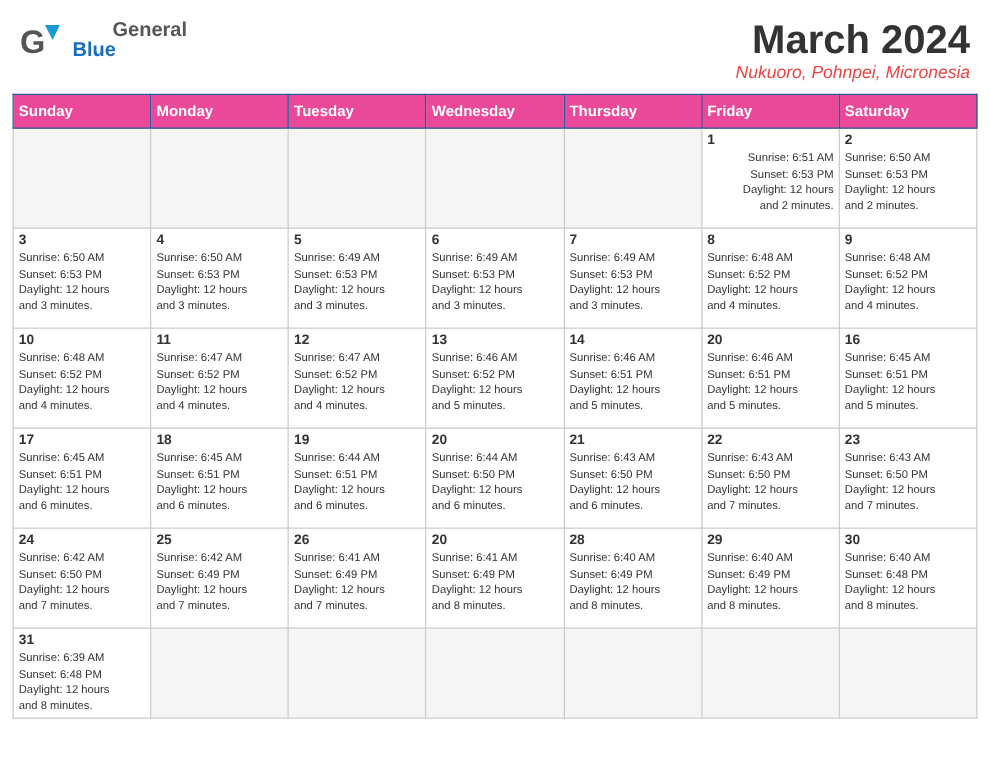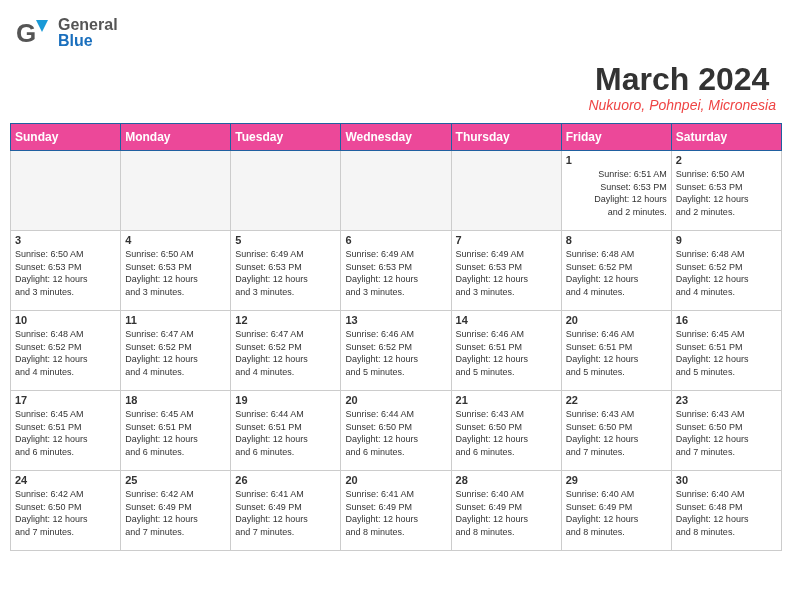--- a/index.html
+++ b/index.html
@@ -16,22 +16,21 @@
       align-items: flex-start;
       margin-bottom: 6px;
       padding: 4px 6px;
     }
     .logo-area {
       display: flex;
       flex-direction: column;
       align-items: flex-start;
     }
     .title-area {
-      text-align: center;
-      margin-top: 48px;
+      text-align: right;
     }
     .month-title {
       font-size: 32px;
       font-weight: bold;
       color: #333;
       line-height: 1.1;
     }
     .location-title {
       font-size: 14px;
       color: #ef4444;
@@ -87,21 +86,21 @@
   <div class="logo-area">
     <div style="display:flex;align-items:center;gap:4px;">
       <div style="position:relative;width:38px;height:38px;">
         
         <svg width="38" height="38" viewBox="0 0 38 38">
           <text x="0" y="28" font-size="26" font-family="Arial" font-weight="bold" fill="#555">G</text>
           <polygon points="20,6 32,6 26,18" fill="#1a9ad7"></polygon>
         </svg>
       </div>
       <div>
-        <div style="font-size:16px;font-weight:bold;color:#555;line-height:1.1;">General</div>
+        <div style="font-size:16px;font-weight:bold;color:#555;line-height:1.1;margin-left:32px;">General</div>
         <div style="font-size:16px;font-weight:bold;color:#1a6fbd;line-height:1.1;margin-top:-2px;">Blue</div>
       </div>
     </div>
   </div>
   <div class="title-area">
     <div class="month-title">March 2024</div>
     <div class="location-title">Nukuoro, Pohnpei, Micronesia</div>
   </div>
 </div>
 
@@ -336,14 +335,29 @@
 and 8 minutes.</div>
         </td>
         <td>
           <span class="day-number">30</span>
           <div class="day-info" style="white-space: pre-line;">Sunrise: 6:40 AM
 Sunset: 6:48 PM
 Daylight: 12 hours
 and 8 minutes.</div>
         </td>
       </tr>
+      <tr class="last-row">
+        <td>
+          <span class="day-number">31</span>
+          <div class="day-info" style="white-space: pre-line;">Sunrise: 6:39 AM
+Sunset: 6:48 PM
+Daylight: 12 hours
+and 8 minutes.</div>
+        </td>
+        <td class="empty"></td>
+        <td class="empty"></td>
+        <td class="empty"></td>
+        <td class="empty"></td>
+        <td class="empty"></td>
+        <td class="empty"></td>
+      </tr>
     </tbody>
 </table>
 
 </body></html>

